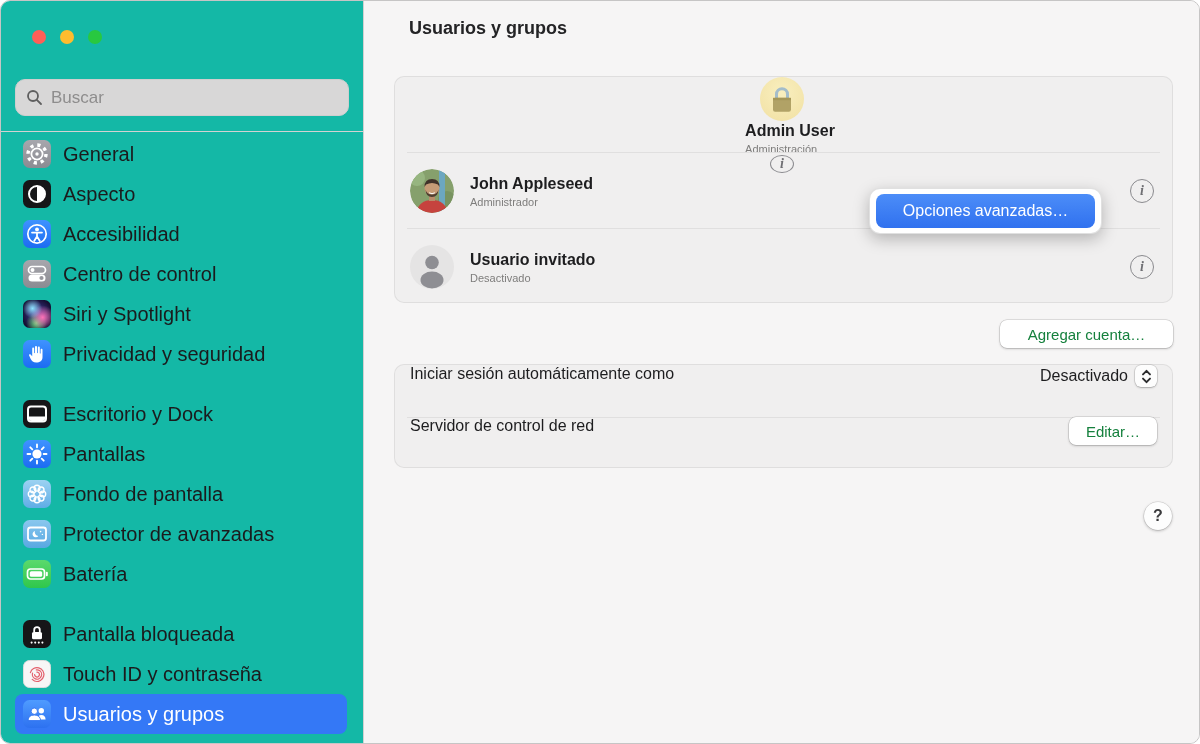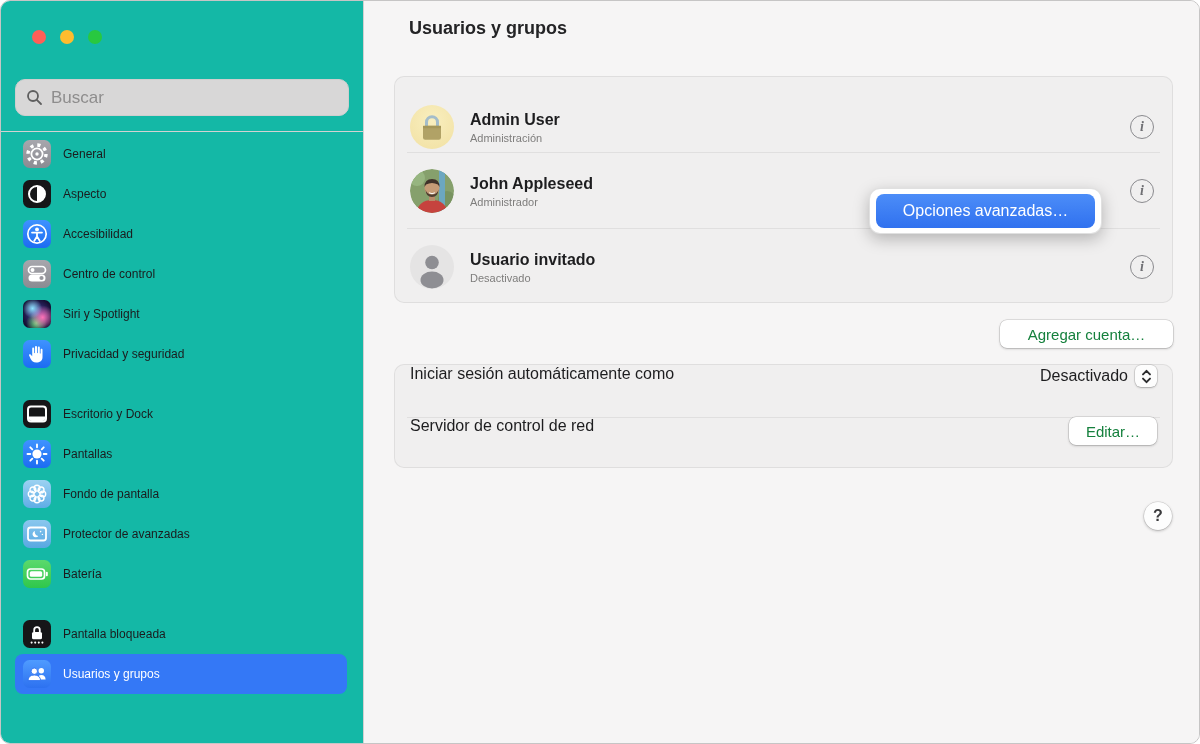--- a/index.html
+++ b/index.html
@@ -27,21 +27,21 @@
     font:17px "Liberation Sans", sans-serif; color:#333;
   }
   .searchbox input::placeholder { color:#8e8d8d; }
   #sidebar-divider { position:absolute; left:0; top:130px; width:363px; height:1px; background:#d3d2d2; }
   #nav { position:absolute; left:0; top:133px; right:0; }
   .nav-item {
     height:40px; margin:0 16px 0 14px; padding-left:8px; border-radius:8px;
     display:flex; align-items:center; gap:12px; cursor:default;
   }
   .nav-item.selected { background:#3478f6; }
-  .nav-label { font-size:12px; color:#1b1b1d; }
+  .nav-label { font-size:20px; color:#1b1b1d; }
   .nav-item.selected .nav-label { color:#ffffff; font-weight:500; }
   .nav-gap { height:20px; }
   .appicon {
     width:28px; height:28px; border-radius:6.5px; flex:none;
     display:flex; align-items:center; justify-content:center;
   }
   .bg-gray  { background:linear-gradient(#a7a7ad,#8b8b92); }
   .bg-black { background:#161618; }
   .bg-blue  { background:linear-gradient(#3f93ff,#1c6cf2); }
   .bg-ltblue{ background:linear-gradient(#9cd2f2,#5fadE6); }
@@ -259,39 +259,51 @@
               <path d="M11.2 12 V9.9 a2.8 2.8 0 0 1 5.6 0 V12" stroke="#fff" stroke-width="1.8" fill="none"></path>
               <rect x="9" y="12" width="10" height="7.3" rx="1.6" fill="#fff"></rect>
               <circle cx="8.6" cy="22.6" r="1.05" fill="#fff"></circle>
               <circle cx="12.2" cy="22.6" r="1.05" fill="#fff"></circle>
               <circle cx="15.8" cy="22.6" r="1.05" fill="#fff"></circle>
               <circle cx="19.4" cy="22.6" r="1.05" fill="#fff"></circle>
             </svg>
         </span>
         <span class="nav-label">Pantalla bloqueada</span>
       </div>
+      <div class="nav-item">
+        <span class="appicon bg-white">
+          <svg width="28" height="28" viewBox="0 0 28 28">
+              <g fill="none" stroke="#e4606d" stroke-width="1.3" stroke-linecap="round">
+                <circle cx="14" cy="14.5" r="2.6" stroke-dasharray="10 4" transform="rotate(-50 14 14.5)"></circle>
+                <circle cx="14" cy="14.5" r="5" stroke-dasharray="15 5.5" transform="rotate(20 14 14.5)"></circle>
+                <circle cx="14" cy="14.5" r="7.4" stroke-dasharray="21 8" transform="rotate(-30 14 14.5)"></circle>
+              </g>
+            </svg>
+        </span>
+        <span class="nav-label">Touch ID y contraseña</span>
+      </div>
       <div class="nav-item selected">
         <span class="appicon bg-users">
           <svg width="28" height="28" viewBox="0 0 28 28">
               <circle cx="18.3" cy="10.8" r="2.7" fill="#fff"></circle>
               <path d="M14.3 19.6 q.2 -4.6 4.1 -4.6 q4 0 4.2 4.6 z" fill="#fff"></path>
               <circle cx="11.3" cy="11.2" r="3.2" fill="#fff" stroke="#2d71f0" stroke-width="0.9"></circle>
               <path d="M5 20.6 q.3 -5.6 6.3 -5.6 q6 0 6.3 5.6 z" fill="#fff" stroke="#2d71f0" stroke-width="0.9"></path>
             </svg>
         </span>
         <span class="nav-label">Usuarios y grupos</span>
       </div>
     </div>
   </div>
 
   <div id="main">
     <div id="page-title">Usuarios y grupos</div>
 
     <div class="card" id="users-card">
-      <div class="user-row" style="top:12px; height:75px;">
+      <div class="user-row" style="top:0; height:75px;flex-direction:column;">
         <span class="avatar avatar-lock">
           <svg width="44" height="44" viewBox="0 0 44 44">
               <path d="M16.5 21.5 v-4.2 a5.5 5.5 0 0 1 11 0 v4.2" stroke="#a4bdca" stroke-width="3" fill="none"></path>
               <rect x="13" y="20.8" width="18" height="14" rx="2.2" fill="#b1a266"></rect>
               <rect x="13" y="20.8" width="18" height="2.4" fill="#a59759"></rect>
             </svg>
         </span>
         <span class="user-texts">
           <div class="user-name">Admin User</div>
           <div class="user-sub">Administración</div>

